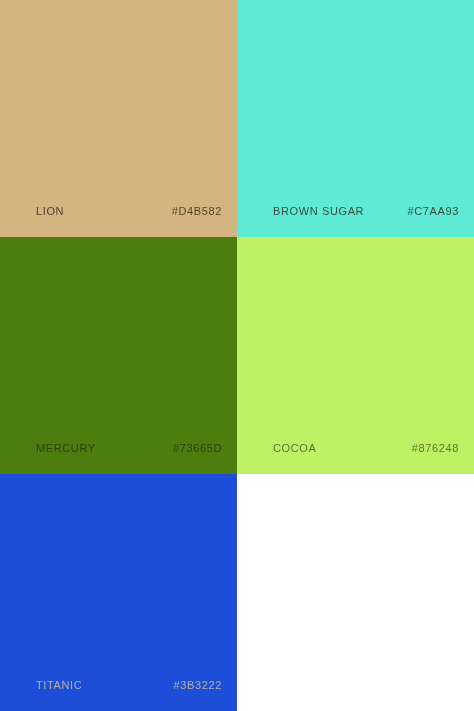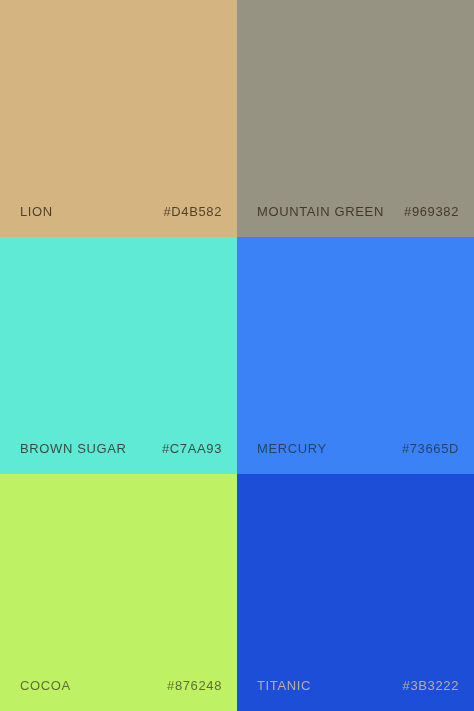--- a/index.html
+++ b/index.html
@@ -43,26 +43,27 @@
     justify-content: space-between;
     padding-left: 20px;
     padding-right: 15px;
     box-sizing: border-box;
     pointer-events: none;
   }
 
   .swatch-name,
   .swatch-hex {
     font-family: "Liberation Sans", sans-serif;
-    font-size: 13px;
+    font-size: 11px;
     line-height: 1;
     letter-spacing: 0.62px;
     font-weight: 400;
     white-space: nowrap;
     text-transform: uppercase;
+    margin-left: 16px;
   }
 
   
   .ink-dark .swatch-name,
   .ink-dark .swatch-hex {
     color: rgba(42, 30, 18, 0.78);
   }
 
   
   .ink-dark-soft .swatch-name,
@@ -81,35 +82,29 @@
 
 <div id="palette-board" style="width: 474px; height: 711px;">
 
   <div class="swatch ink-dark" style="background-color: rgb(212, 181, 130);">
     <div class="swatch-caption">
       <span class="swatch-name">LION</span>
       <span class="swatch-hex">#D4B582</span>
     </div>
   </div>
 
-  <div class="swatch ink-dark" style="background-color: rgb(150, 147, 130);">
-    <div class="swatch-caption">
-      <span class="swatch-name">MOUNTAIN GREEN</span>
-      <span class="swatch-hex">#969382</span>
-    </div>
-  </div>
 
   <div class="swatch ink-dark" style="background-color: #5eead4;">
     <div class="swatch-caption">
       <span class="swatch-name">BROWN SUGAR</span>
       <span class="swatch-hex">#C7AA93</span>
     </div>
   </div>
 
-  <div class="swatch ink-dark-soft" style="background-color: #3b82f6;">
+  <div class="swatch ink-dark-soft" style="background-color: #4d7c0f;">
     <div class="swatch-caption">
       <span class="swatch-name">MERCURY</span>
       <span class="swatch-hex">#73665D</span>
     </div>
   </div>
 
   <div class="swatch ink-dark-soft" style="background-color: #bef264;">
     <div class="swatch-caption">
       <span class="swatch-name">COCOA</span>
       <span class="swatch-hex">#876248</span>

